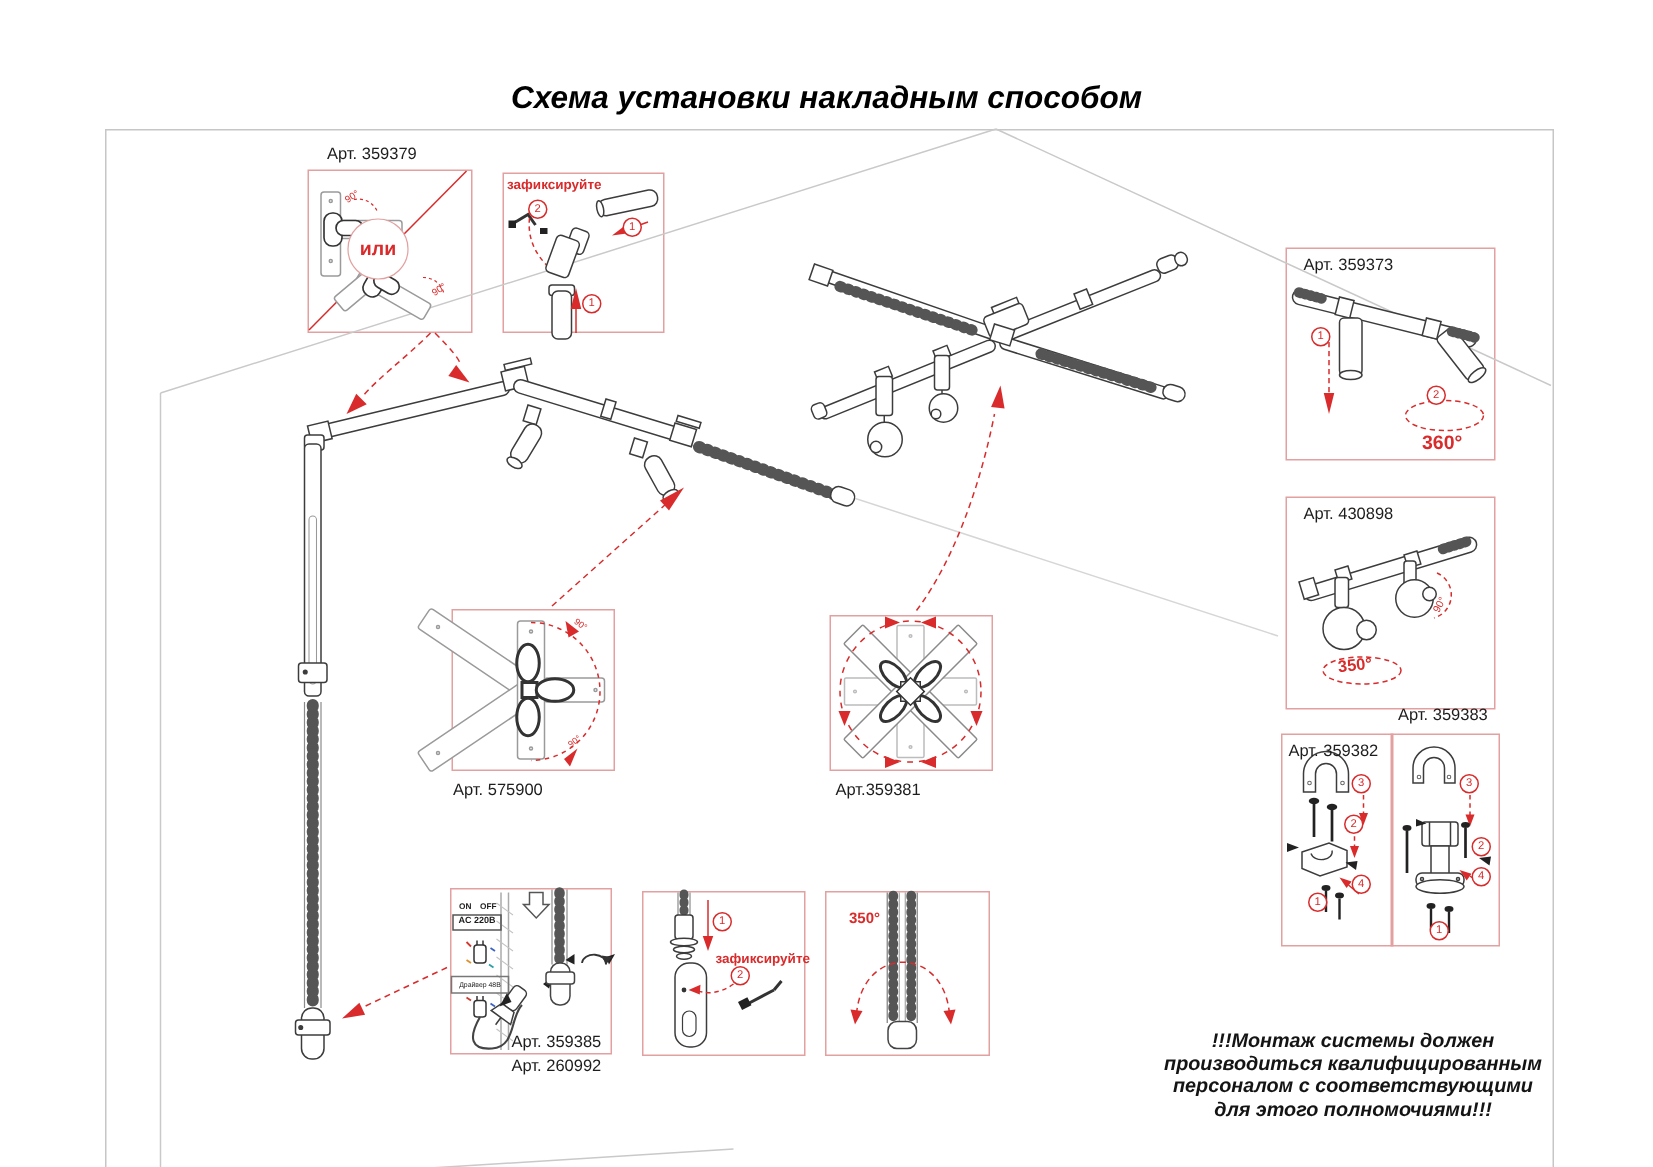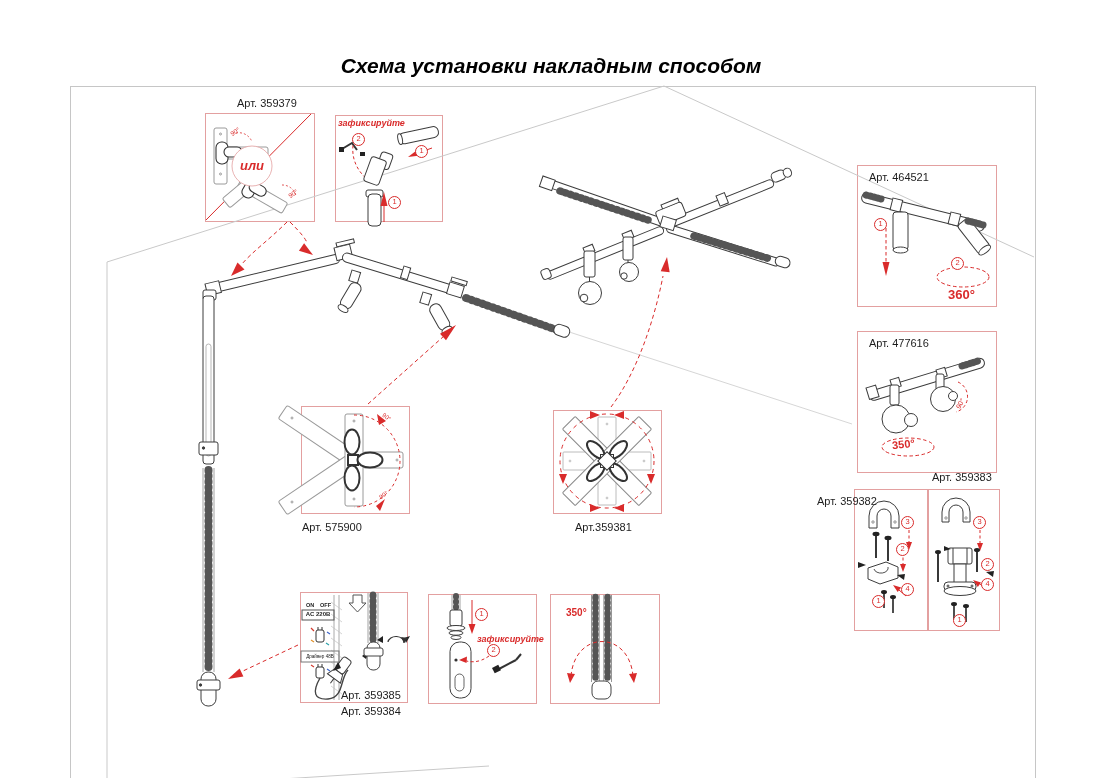--- a/index.html
+++ b/index.html
@@ -6,21 +6,21 @@
   .page{position:relative;width:1102px;height:778px;background:#fff;overflow:hidden;
         font-family:"Liberation Sans",sans-serif;margin-top:44px;}
   .title{position:absolute;top:10px;left:0;width:100%;text-align:center;
          font-size:21px;font-weight:bold;font-style:italic;color:#000;z-index:5;}
   .frame{position:absolute;left:70px;top:42px;width:964px;height:705px;
          border:1px solid #c6c6c6;z-index:1;}
   .cbox{position:absolute;border:1px solid #e3a0a0;background:transparent;z-index:2;}
   svg.canvas{position:absolute;left:0;top:0;z-index:3;pointer-events:none;}
   .lbl{position:absolute;z-index:4;color:#1d1d1d;font-size:11px;white-space:nowrap;}
   .red{color:#d92b2b;}
-  .it{font-style:italic;}
+  .it{}
   .b{font-weight:bold;}
   .step{position:absolute;z-index:4;width:11px;height:11px;border:1px solid #d92b2b;
         border-radius:50%;color:#d92b2b;font-size:7.5px;line-height:10.5px;text-align:center;
         background:#fff;}
   .warn{position:absolute;z-index:4;left:772px;top:642px;width:260px;text-align:center;
         font-weight:bold;font-style:italic;font-size:13.2px;line-height:15.2px;color:#141414;}
   .warn div{white-space:nowrap;}
   .ctr{text-align:center;}
 </style>
 </head>
@@ -406,64 +406,70 @@
       <line x1="603.5" y1="551" x2="603.5" y2="638" stroke="#9a9a9a" stroke-width="0.7"></line>
       <line x1="595.5" y1="553" x2="595.5" y2="636" stroke="#555" stroke-width="6.5" stroke-dasharray="1 4.3" stroke-linecap="round"></line>
       <line x1="607.5" y1="553" x2="607.5" y2="636" stroke="#555" stroke-width="6.5" stroke-dasharray="1 4.3" stroke-linecap="round"></line>
       <rect x="592" y="637" width="19" height="18" rx="6" fill="#fff" stroke="#444"></rect>
       <path d="M571,632 C575,586 629,586 633,632" stroke="#d92b2b" stroke-dasharray="4 3" fill="none"></path>
       <polygon points="570,639 575,630 567,629" fill="#d92b2b"></polygon>
       <polygon points="634,639 637,629 629,630" fill="#d92b2b"></polygon>
     </g>
   </svg>
 
-  <div class="lbl" style="left:237px;top:53px">Арт. 359379</div>
+  <div class="lbl" style="left:218px;top:53px">Арт. 359379</div>
   <div class="lbl red it b" style="left:238px;top:114px;width:28px;text-align:center;font-size:13px">или</div>
   <div class="lbl red" style="left:230px;top:84px;font-size:6.5px;transform:rotate(-33deg)">90°</div>
   <div class="lbl red" style="left:288px;top:146px;font-size:6.5px;transform:rotate(-33deg)">90°</div>
 
   <div class="lbl red it b" style="left:338px;top:74px;font-size:9px">зафиксируйте</div>
   <span class="step" style="left:352px;top:89px">2</span>
   <span class="step" style="left:415px;top:101px">1</span>
   <span class="step" style="left:388px;top:152px">1</span>
 
-  <div class="lbl" style="left:869px;top:127px">Арт. 464521</div>
+  <div class="lbl" style="left:869px;top:127px">Арт. 359373</div>
   <span class="step" style="left:874px;top:174px">1</span>
   <span class="step" style="left:951px;top:213px">2</span>
   <div class="lbl red b" style="left:948px;top:243px;font-size:13px">360°</div>
 
-  <div class="lbl" style="left:869px;top:293px">Арт. 477616</div>
+  <div class="lbl" style="left:869px;top:293px">Арт. 430898</div>
   <div class="lbl red b" style="left:892px;top:394px;font-size:11px;transform:rotate(-6deg)">350°</div>
   <div class="lbl red" style="left:955px;top:356px;font-size:7px;transform:rotate(-62deg)">90°</div>
 
-  <div class="lbl" style="left:817px;top:451px">Арт. 359382</div>
+  <div class="lbl" style="left:859px;top:451px">Арт. 359382</div>
   <span class="step" style="left:901px;top:472px">3</span>
   <span class="step" style="left:896px;top:499px">2</span>
   <span class="step" style="left:901px;top:539px">4</span>
   <span class="step" style="left:872px;top:551px">1</span>
 
   <div class="lbl" style="left:932px;top:427px">Арт. 359383</div>
   <span class="step" style="left:973px;top:472px">3</span>
   <span class="step" style="left:981px;top:514px">2</span>
   <span class="step" style="left:981px;top:534px">4</span>
   <span class="step" style="left:953px;top:570px">1</span>
 
   <div class="lbl" style="left:302px;top:477px">Арт. 575900</div>
   <div class="lbl red" style="left:382px;top:370px;font-size:6px;transform:rotate(36deg)">90°</div>
   <div class="lbl red" style="left:379px;top:448px;font-size:6px;transform:rotate(-36deg)">90°</div>
 
-  <div class="lbl" style="left:575px;top:477px">Арт.359381</div>
+  <div class="lbl" style="left:557px;top:477px">Арт.359381</div>
 
   <div class="lbl b" style="left:306px;top:558px;font-size:5.5px">ON</div>
   <div class="lbl b" style="left:320px;top:558px;font-size:5.5px">OFF</div>
   <div class="lbl b ctr" style="left:302px;top:567px;width:32px;font-size:6px">AC 220В</div>
   <div class="lbl ctr" style="left:301px;top:610px;width:38px;font-size:4.6px">Драйвер 48В</div>
-  <div class="lbl" style="left:341px;top:661px">Арт. 359384</div>
+  <div class="lbl" style="left:341px;top:661px">Арт. 260992</div>
   <div class="lbl" style="left:341px;top:645px">Арт. 359385</div>
 
   <span class="step" style="left:475px;top:564px">1</span>
   <div class="lbl red it b" style="left:477px;top:590px;font-size:9px">зафиксируйте</div>
   <span class="step" style="left:487px;top:600px">2</span>
 
   <div class="lbl red b" style="left:566px;top:563px;font-size:10px">350°</div>
 
+  <div class="warn">
+    <div>!!!Монтаж системы должен</div>
+    <div>производиться квалифицированным</div>
+    <div>персоналом с соответствующими</div>
+    <div>для этого полномочиями!!!</div>
+  </div>
 
 </div>
 
 </body></html>

